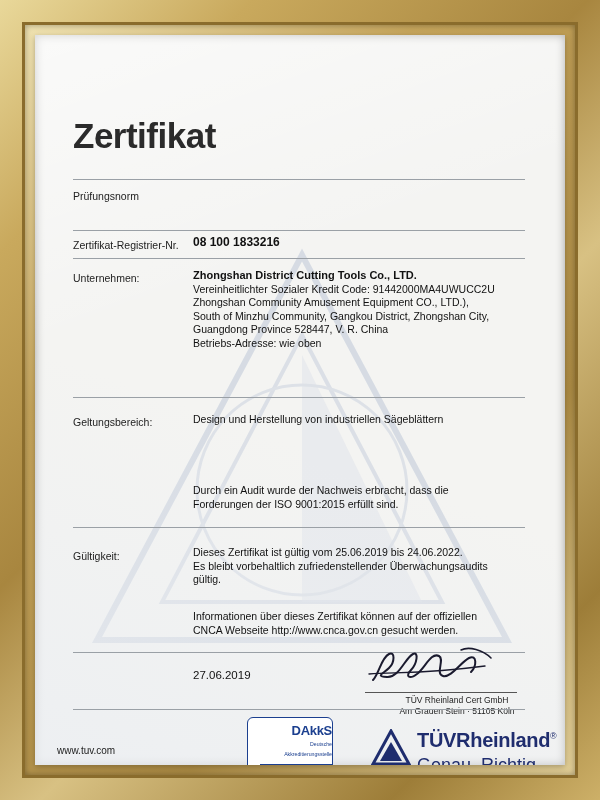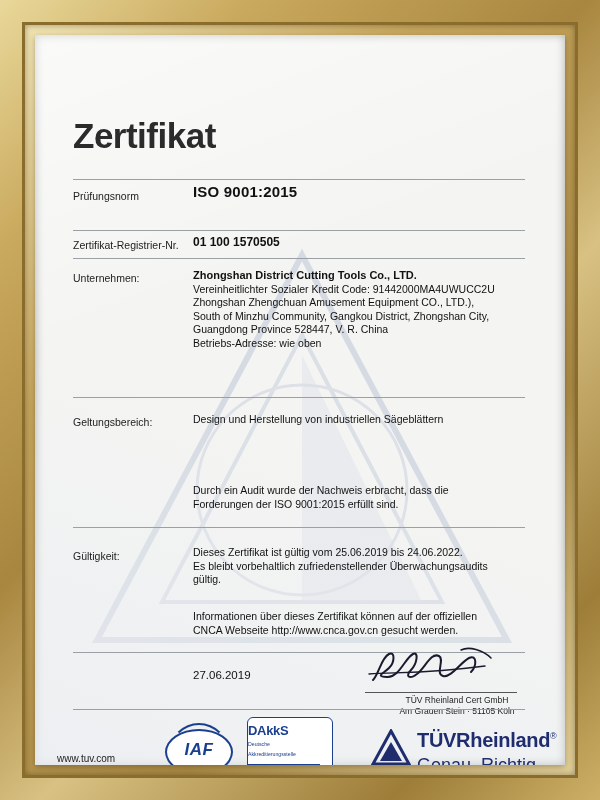--- a/index.html
+++ b/index.html
@@ -183,21 +183,21 @@
   .footer {
     position: absolute;
     left: 0;
     top: 637px;
     width: 530px;
     height: 93px;
   }
   .tuv-url {
     position: absolute;
     left: 22px;
-    top: 44px;
+    top: 36px;
     font-size: 10px;
     color: #222;
   }
 
   
   .iaf {
     position: absolute;
     left: 130px;
     top: 12px;
     width: 68px;
@@ -247,21 +247,21 @@
   .dakks {
     position: absolute;
     left: 212px;
     top: 8px;
     width: 86px;
     height: 70px;
     border: 1.5px solid #1b3f8f;
     border-radius: 6px;
     background: #fff;
     box-sizing: border-box;
-    text-align: left;
+    text-align: right;
   }
   .dakks-top {
     margin-top: 5px;
     font-size: 13px;
     font-weight: bold;
     color: #1b3f8f;
     letter-spacing: -.3px;
   }
   .dakks-sub {
     font-size: 5.2px;
@@ -333,34 +333,33 @@
       </svg>
     </div>
 
     <div class="content">
 
       <div class="cert-title">Zertifikat</div>
 
       <div class="rule rule-1"></div>
 
       <div class="label lbl-norm">Prüfungsnorm</div>
-      <div class="value val-norm">ISO 9001:2015</div>
 
       <div class="rule rule-2"></div>
 
       <div class="label lbl-regnr">Zertifikat-Registrier-Nr.</div>
-      <div class="value val-regnr">01 100 1570505</div>
+      <div class="value val-regnr">08 100 1833216</div>
 
       <div class="rule rule-3"></div>
 
       <div class="label lbl-company">Unternehmen:</div>
       <div class="value val-company">
         <div class="company-name">Zhongshan District Cutting Tools Co., LTD.</div>
         <div>Vereinheitlichter Sozialer Kredit Code: 91442000MA4UWUCC2U</div>
-        <div>Zhongshan Zhengchuan Amusement Equipment CO., LTD.),</div>
+        <div>Zhongshan Community Amusement Equipment CO., LTD.),</div>
         <div>South of Minzhu Community, Gangkou District, Zhongshan City,</div>
         <div>Guangdong Province 528447, V. R. China</div>
         <div>Betriebs-Adresse: wie oben</div>
       </div>
 
       <div class="rule rule-4"></div>
 
       <div class="label lbl-scope">Geltungsbereich:</div>
       <div class="value val-scope">Design und Herstellung von industriellen Sägeblättern</div>
 
@@ -398,26 +397,20 @@
       <div class="sig-org">
         <div>TÜV Rheinland Cert GmbH</div>
         <div>Am Grauen Stein · 51105 Köln</div>
       </div>
 
       <div class="rule rule-7"></div>
 
       <div class="footer">
         <div class="tuv-url">www.tuv.com</div>
 
-        <div class="iaf">
-          <div class="iaf-oval"></div>
-          <div class="iaf-arc"></div>
-          <div class="iaf-text">IAF</div>
-          <div class="iaf-sub">INTERNATIONAL ACCREDITATION FORUM</div>
-        </div>
 
         <div class="dakks">
           <div class="dakks-top">DAkkS</div>
           <div class="dakks-sub">Deutsche</div>
           <div class="dakks-sub">Akkreditierungsstelle</div>
           <div class="dakks-code">D-ZM-18031-01-00</div>
         </div>
 
         <div class="tuv-logo">
           <div class="tuv-tri">

